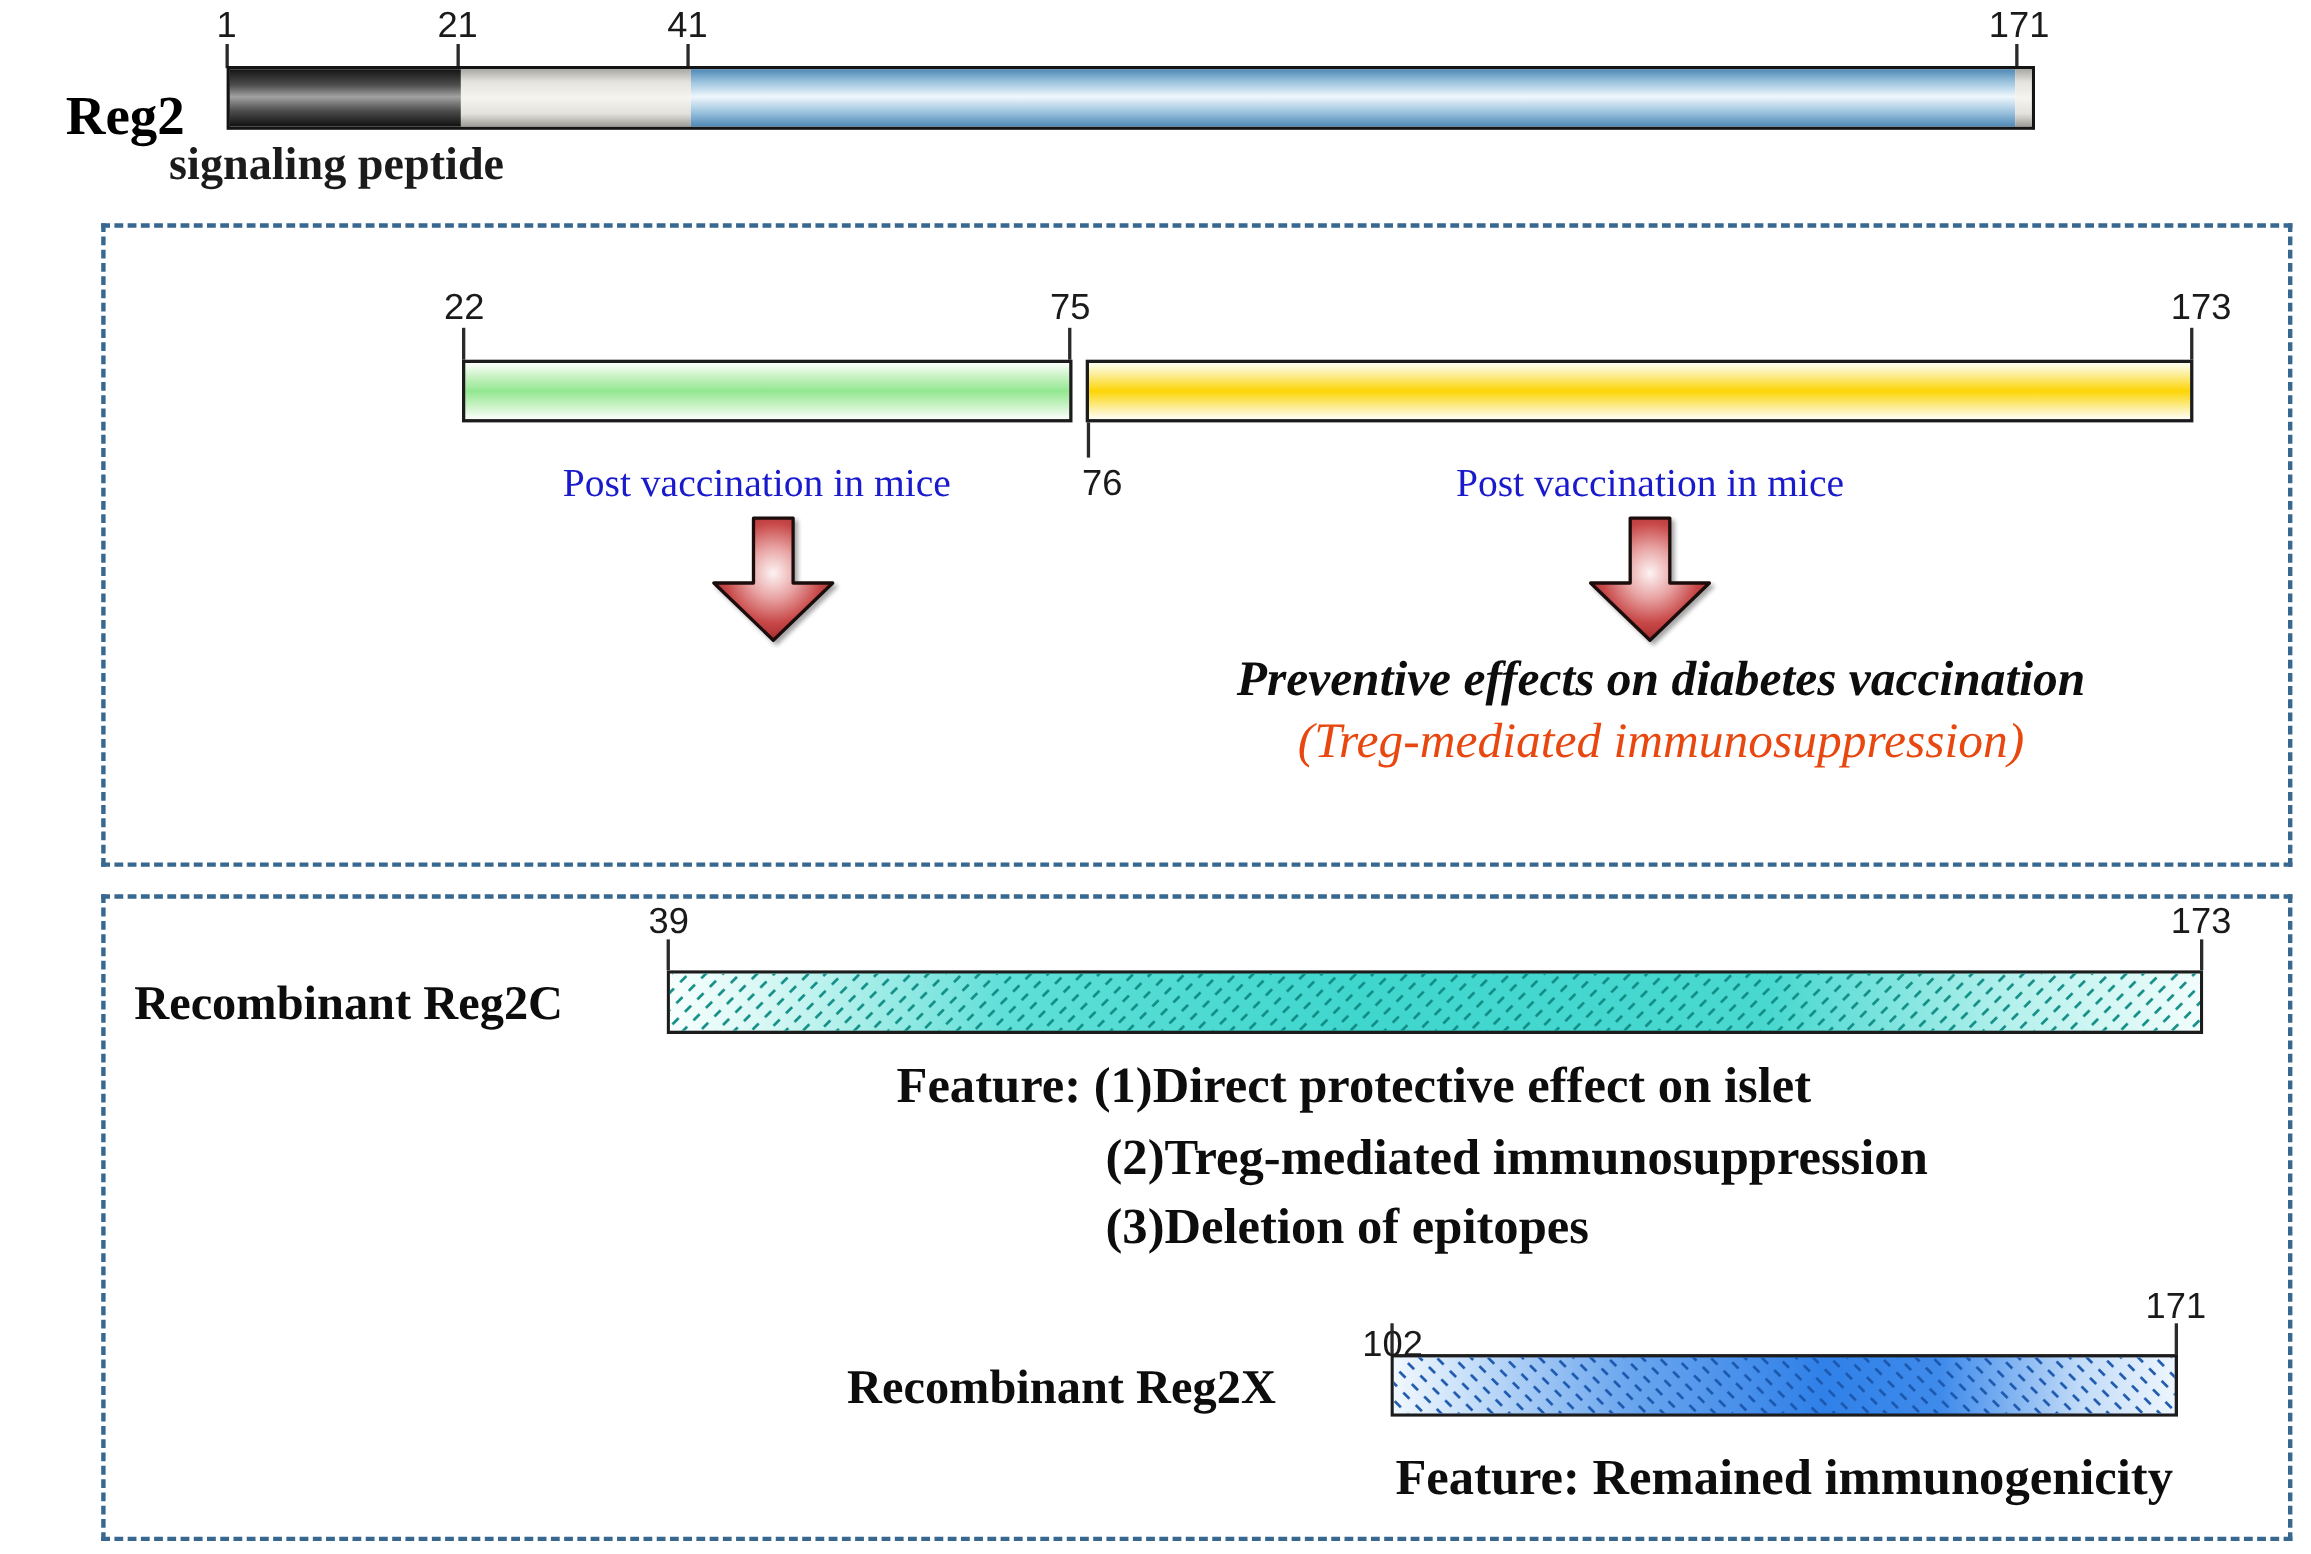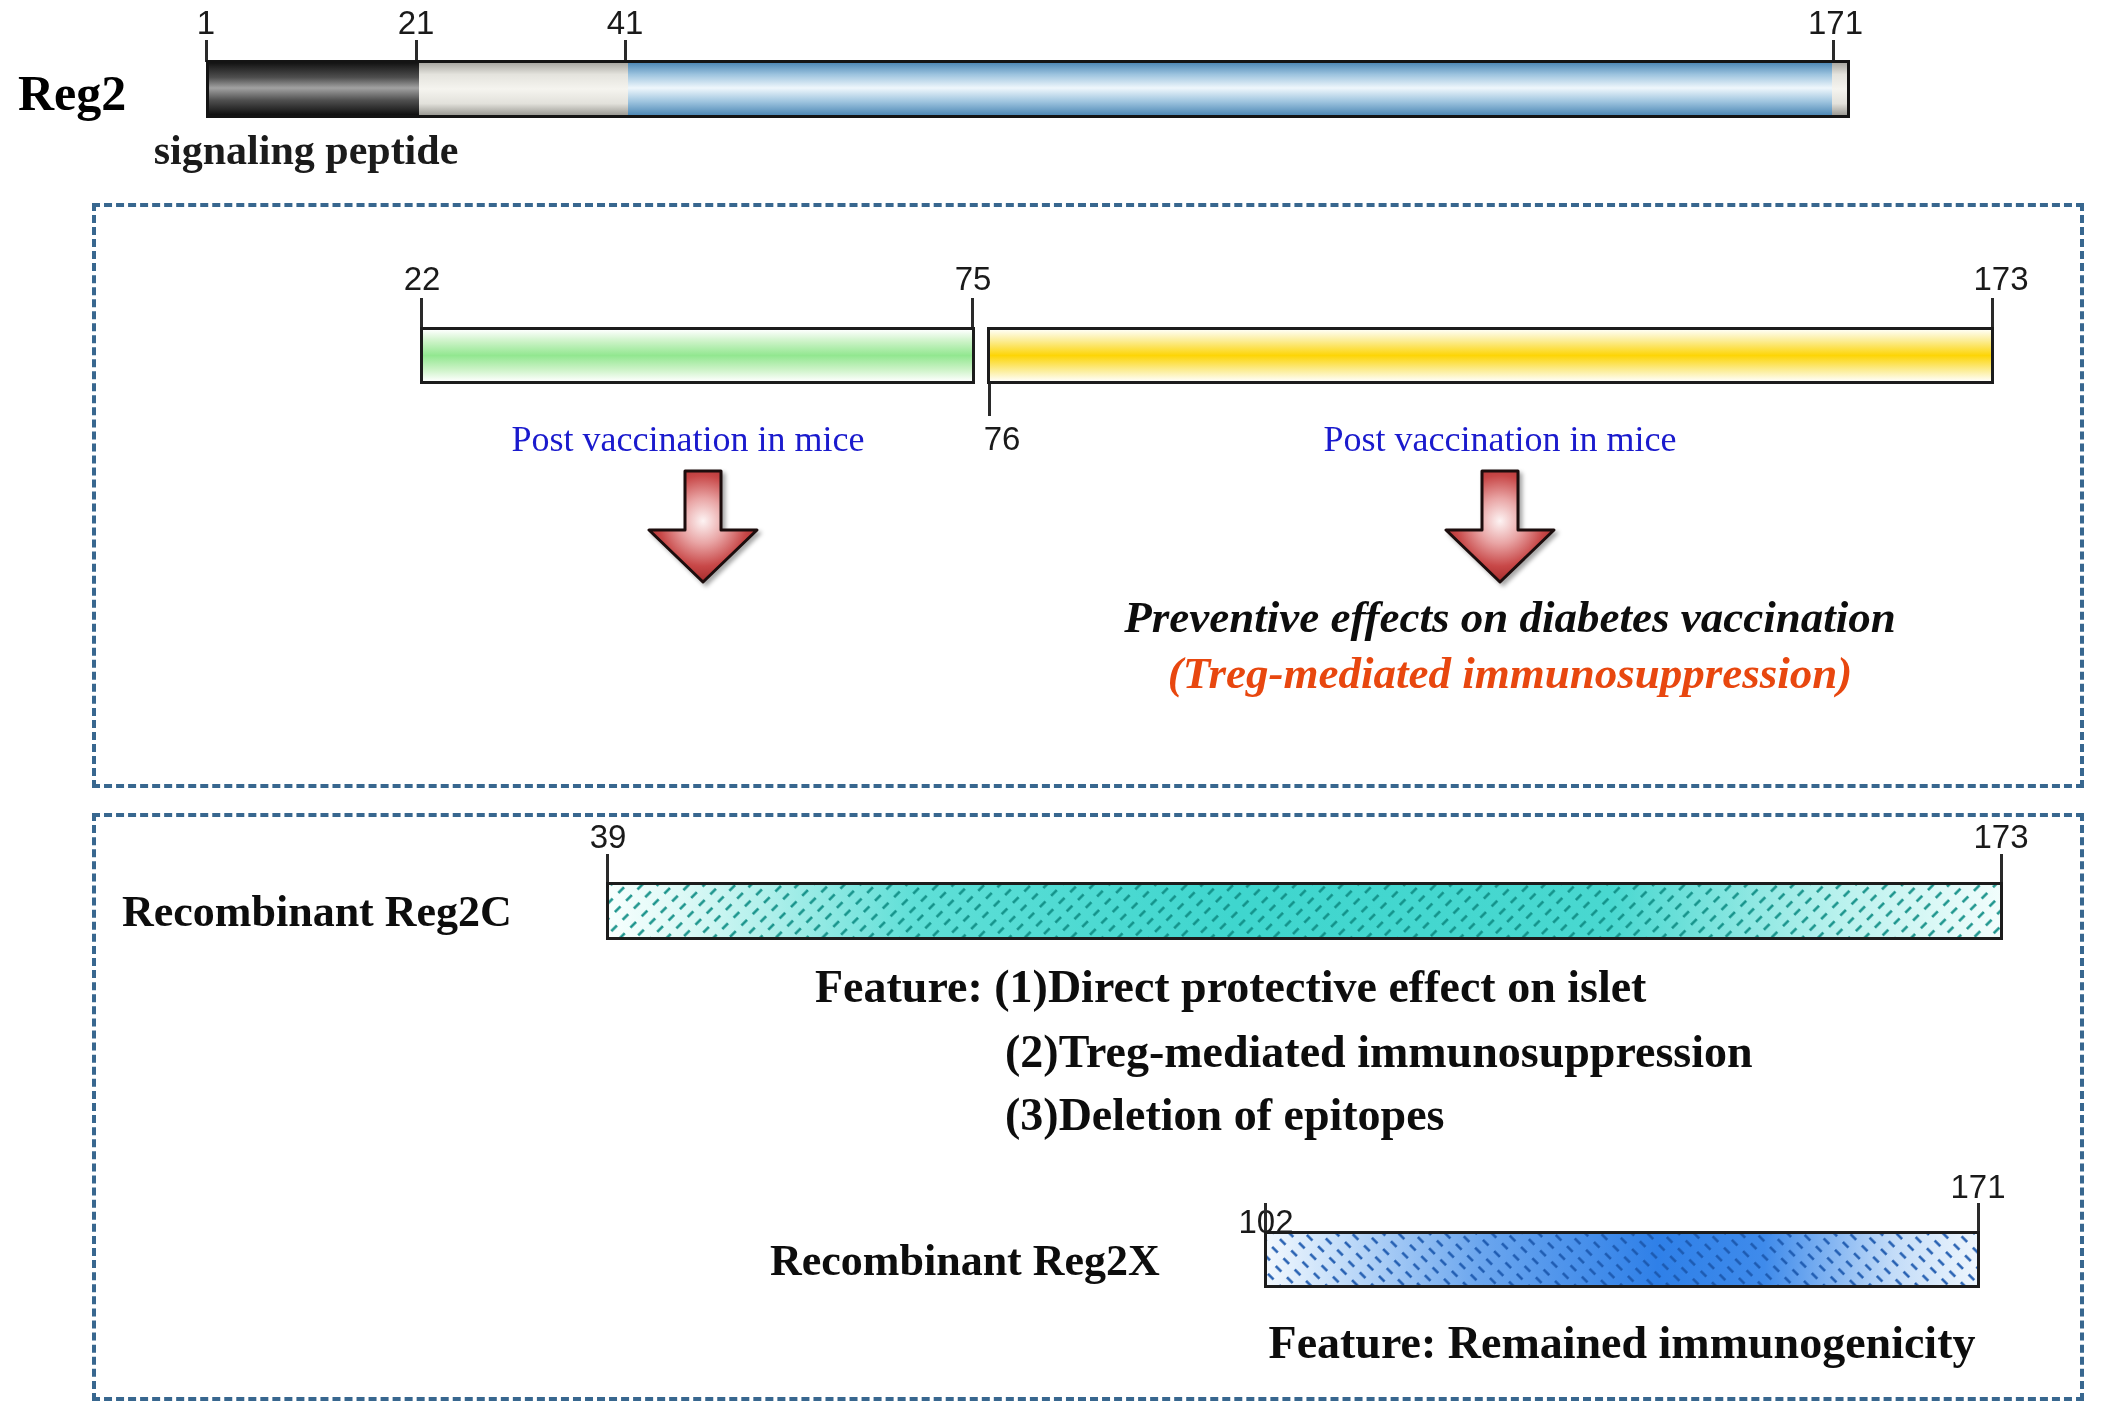--- a/index.html
+++ b/index.html
@@ -26,21 +26,21 @@
   
   .panel{border:4px dashed #38678f;box-sizing:border-box;background:transparent;}
 
   
   .frag{height:57px;border:3px solid #1c1c1c;box-sizing:border-box;}
   .frag-green{background:linear-gradient(180deg,#fdfffd 0%,#cdf3c8 22%,#92e790 50%,#cdf3c8 78%,#fdfffd 100%);}
   .frag-yellow{background:linear-gradient(180deg,#fffef2 0%,#fcee9a 20%,#fdd506 50%,#fcee9a 80%,#fffef8 100%);}
 
   .vax-caption{font-size:36px;font-weight:normal;color:#1a1acd;text-align:center;width:600px;}
   .outcome{font-size:45px;font-weight:bold;font-style:italic;color:#0d0d0d;text-align:center;}
-  .note-orange{font-size:45px;font-weight:bold;font-style:italic;color:#e8470f;text-align:center;}
+  .note-orange{font-size:45px;font-weight:normal;font-style:italic;color:#e8470f;text-align:center;}
   .arrow-svg{filter:drop-shadow(3px 3px 2px rgba(0,0,0,0.35));}
 
   
   .recomb-label{font-size:44px;}
   .feature-text{font-size:46px;}
 </style>
 </head>
 <body>
 
 <div class="page">
@@ -74,21 +74,21 @@
       </linearGradient>
       <pattern id="hatchCyan" width="16" height="11" patternUnits="userSpaceOnUse" patternTransform="rotate(-45)">
         <line x1="1" y1="5.5" x2="9" y2="5.5" stroke="#0f8d85" stroke-width="2.4"></line>
       </pattern>
       <pattern id="hatchBlue" width="16" height="11" patternUnits="userSpaceOnUse" patternTransform="rotate(45)">
         <line x1="1" y1="5.5" x2="9" y2="5.5" stroke="#1a57ad" stroke-width="2.4"></line>
       </pattern>
     </defs>
   </svg>
 
-  <div class="abs reg2-title" style="left:18px;top:64px;width:150px;text-align:left;">Reg2</div>
+  <div class="abs reg2-title" style="left:18px;top:76px;width:150px;text-align:right;">Reg2</div>
 
   <div class="abs num" style="left:186px;top:6px;width:40px;">1</div>
   <div class="abs num" style="left:396px;top:6px;width:40px;">21</div>
   <div class="abs num" style="left:605px;top:6px;width:40px;">41</div>
   <div class="abs num" style="left:1808px;top:6px;width:52px;">171</div>
 
   <div class="abs tick" style="left:205px;top:40px;height:22px;"></div>
   <div class="abs tick" style="left:415px;top:40px;height:22px;"></div>
   <div class="abs tick" style="left:624px;top:40px;height:22px;"></div>
   <div class="abs tick" style="left:1832px;top:40px;height:22px;"></div>

